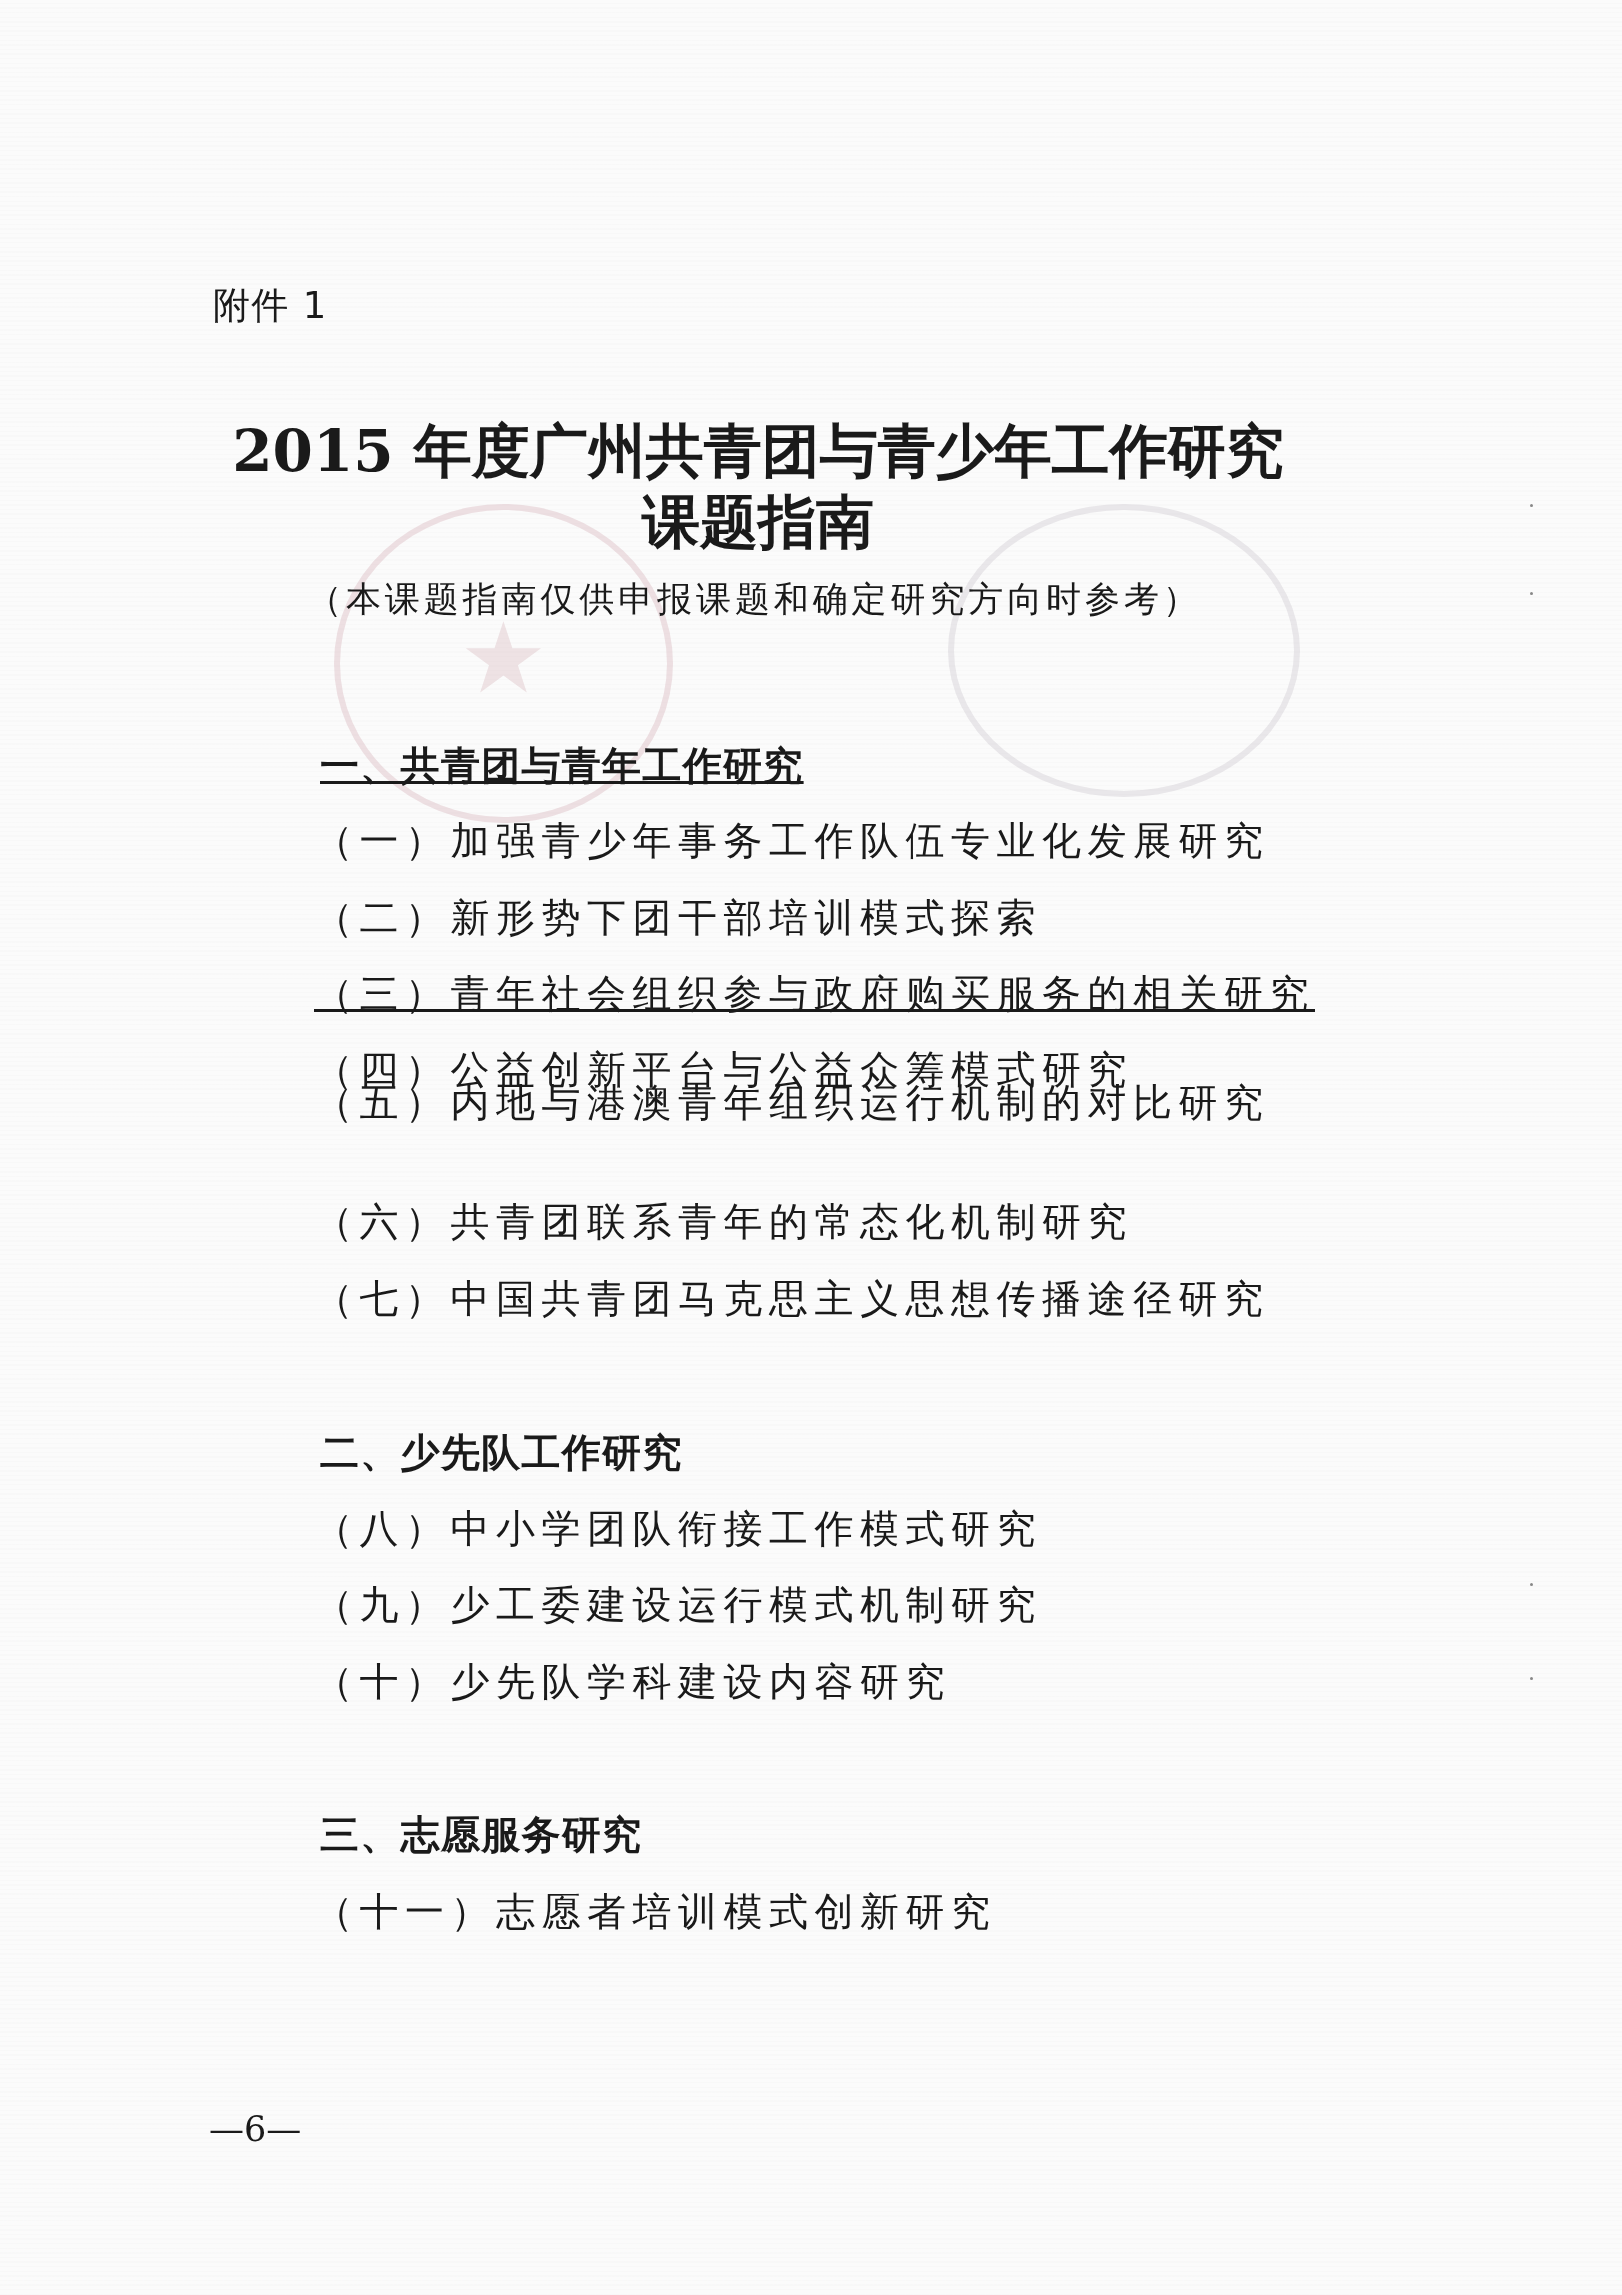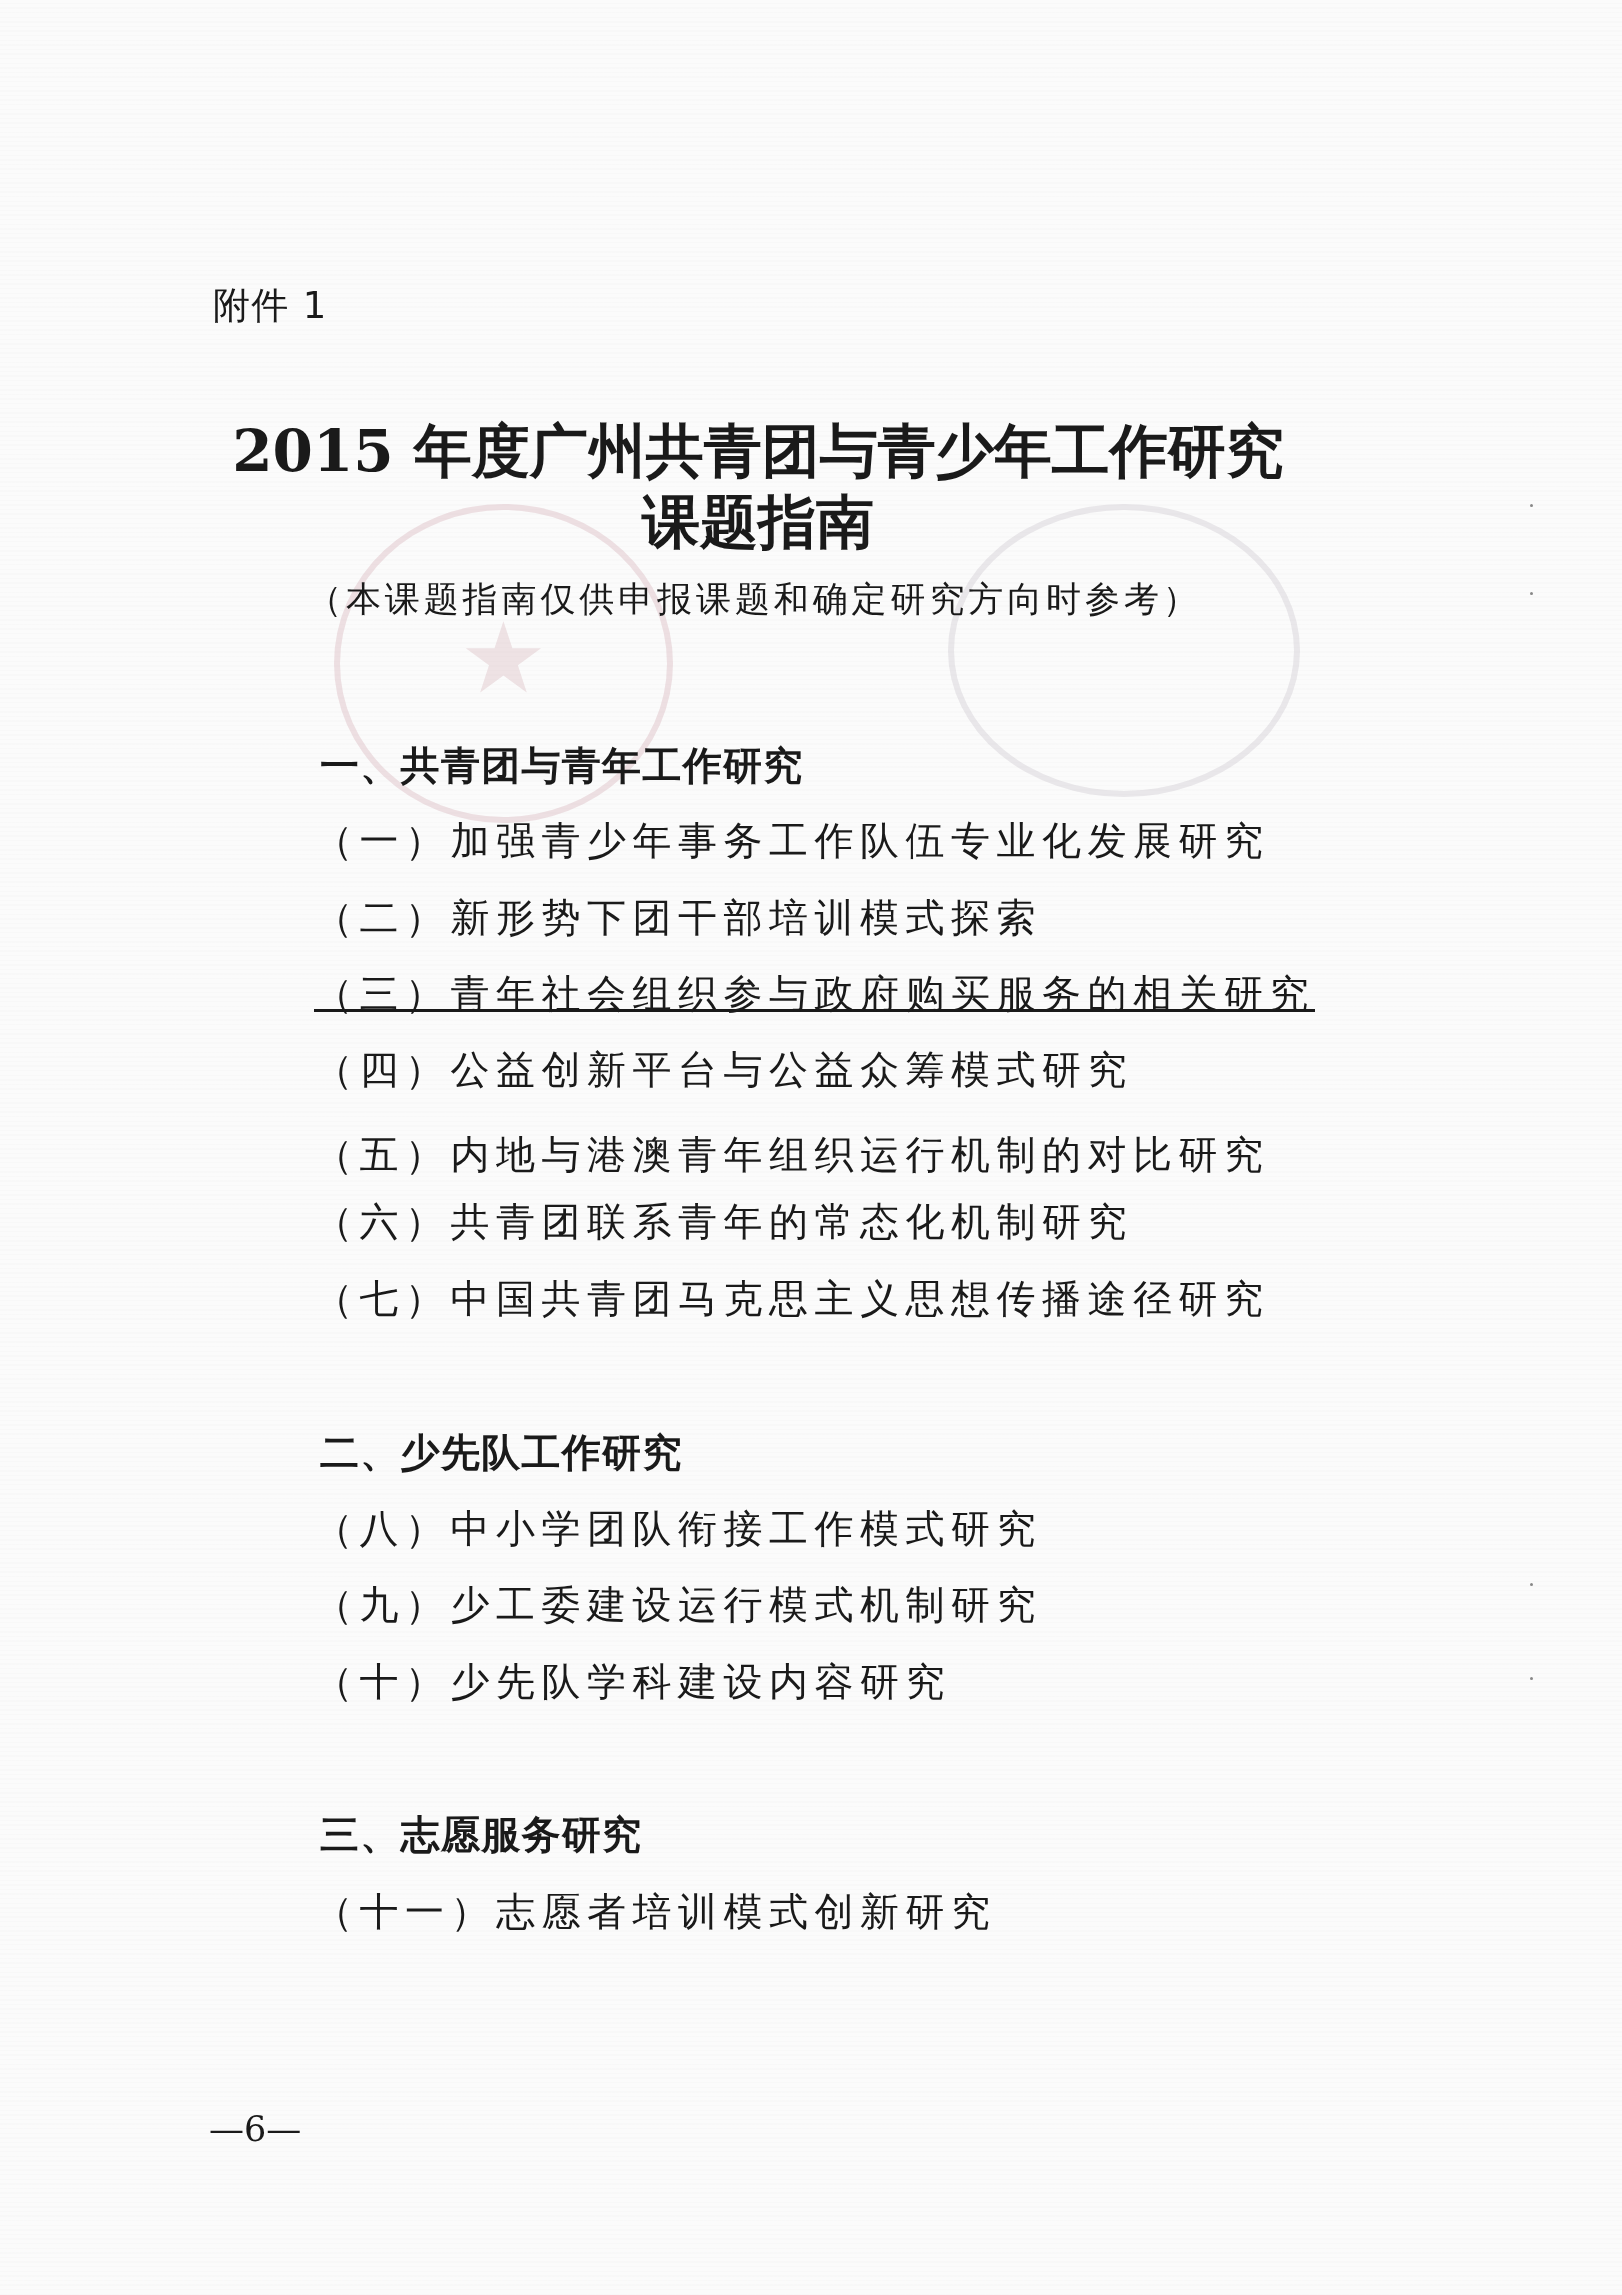--- a/index.html
+++ b/index.html
@@ -74,26 +74,26 @@
 </div>
 <div class="stamp right"></div>
 
 <div class="attachment">附件 1</div>
 
 <div class="title l1">2015 年度广州共青团与青少年工作研究</div>
 <div class="title l2">课题指南</div>
 
 <div class="subtitle">（本课题指南仅供申报课题和确定研究方向时参考）</div>
 
-<div class="section-head" style="top:739px;">一、共青团与青年工作研究</div>
+<div class="section-head" style="top:739px;text-decoration:underline;">一、共青团与青年工作研究</div>
 <div class="item" style="top:814px;">（一）加强青少年事务工作队伍专业化发展研究</div>
 <div class="item" style="top:891px;">（二）新形势下团干部培训模式探索</div>
 <div class="item" style="top:967px;text-decoration:underline;">（三）青年社会组织参与政府购买服务的相关研究</div>
 <div class="item" style="top:1043px;">（四）公益创新平台与公益众筹模式研究</div>
-<div class="item" style="top:1128px;font-family:Liberation Mono, monospace;">（五）内地与港澳青年组织运行机制的对比研究</div>
+<div class="item" style="top:1076px;font-family:Liberation Mono, monospace;">（五）内地与港澳青年组织运行机制的对比研究</div>
 <div class="item" style="top:1195px;">（六）共青团联系青年的常态化机制研究</div>
 <div class="item" style="top:1272px;">（七）中国共青团马克思主义思想传播途径研究</div>
 
 <div class="section-head" style="top:1426px;">二、少先队工作研究</div>
 <div class="item" style="top:1502px;">（八）中小学团队衔接工作模式研究</div>
 <div class="item" style="top:1578px;">（九）少工委建设运行模式机制研究</div>
 <div class="item" style="top:1655px;">（十）少先队学科建设内容研究</div>
 
 <div class="section-head" style="top:1808px;text-align:center;">三、志愿服务研究</div>
 <div class="item" style="top:1885px;">（十一）志愿者培训模式创新研究</div>

